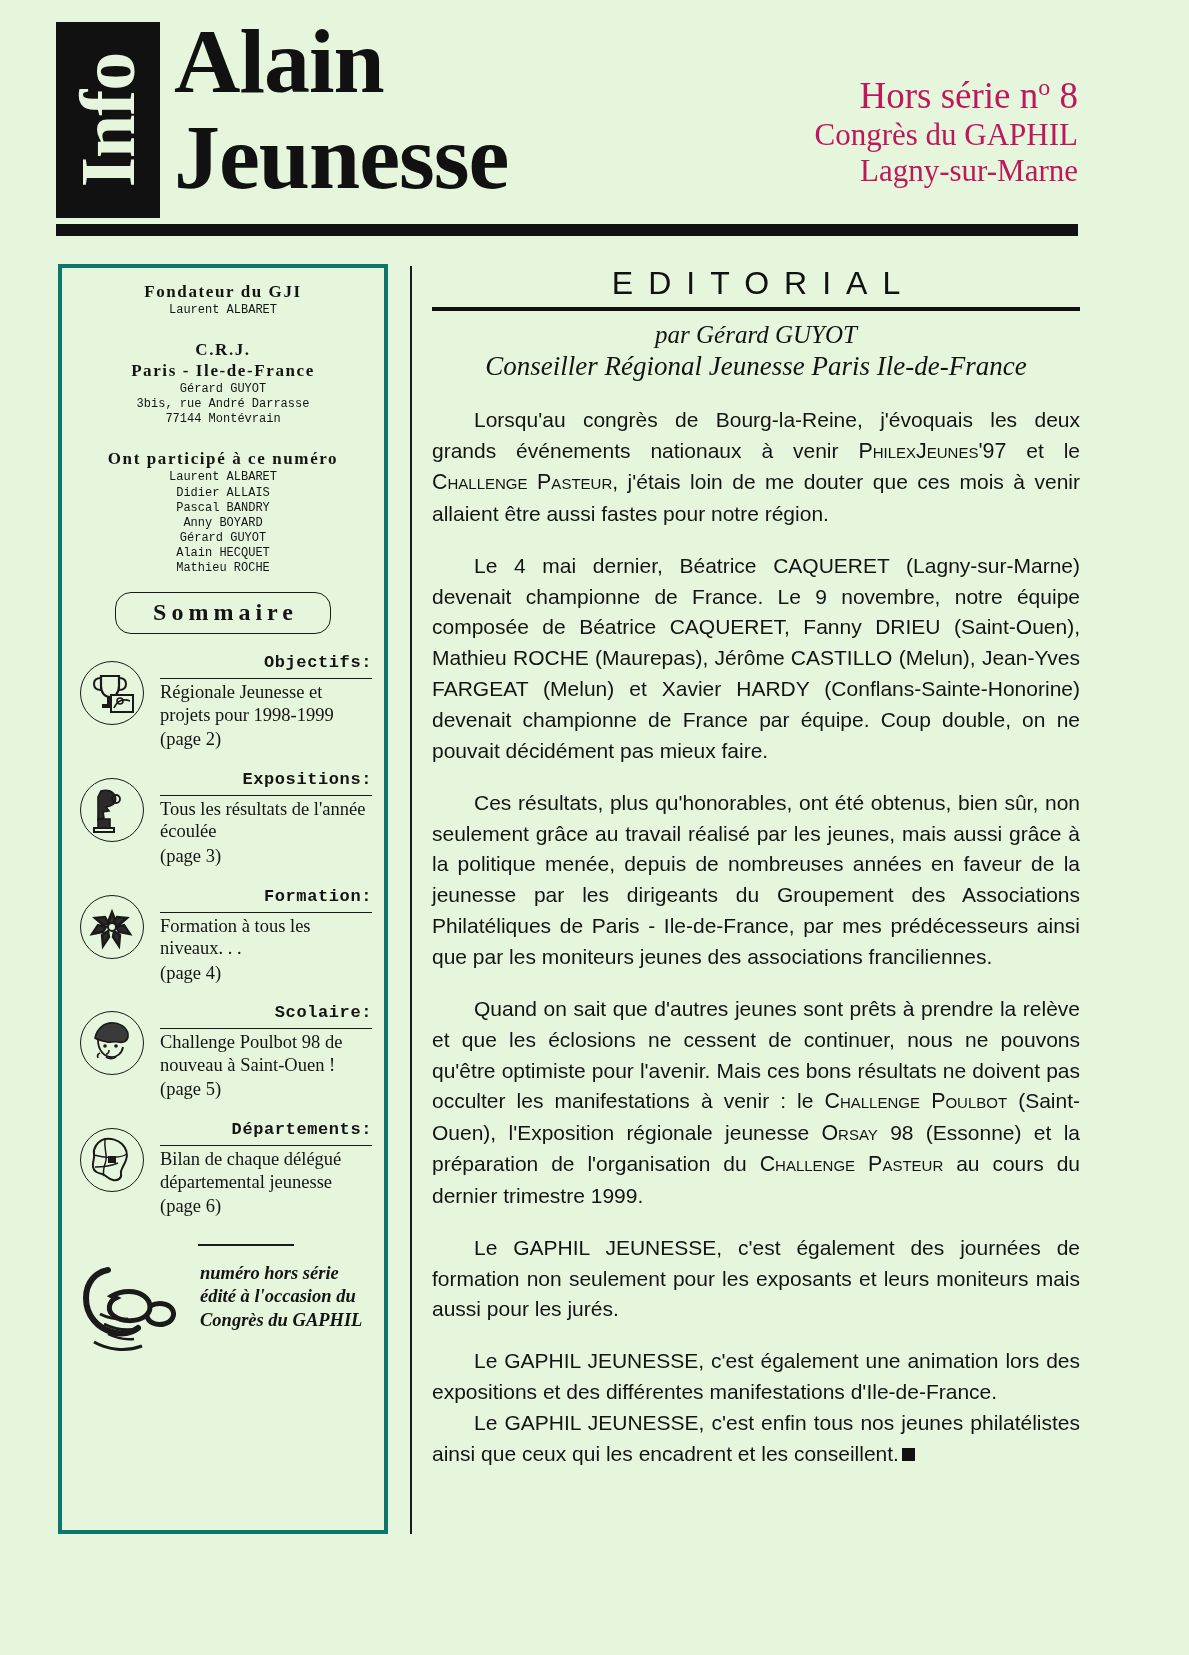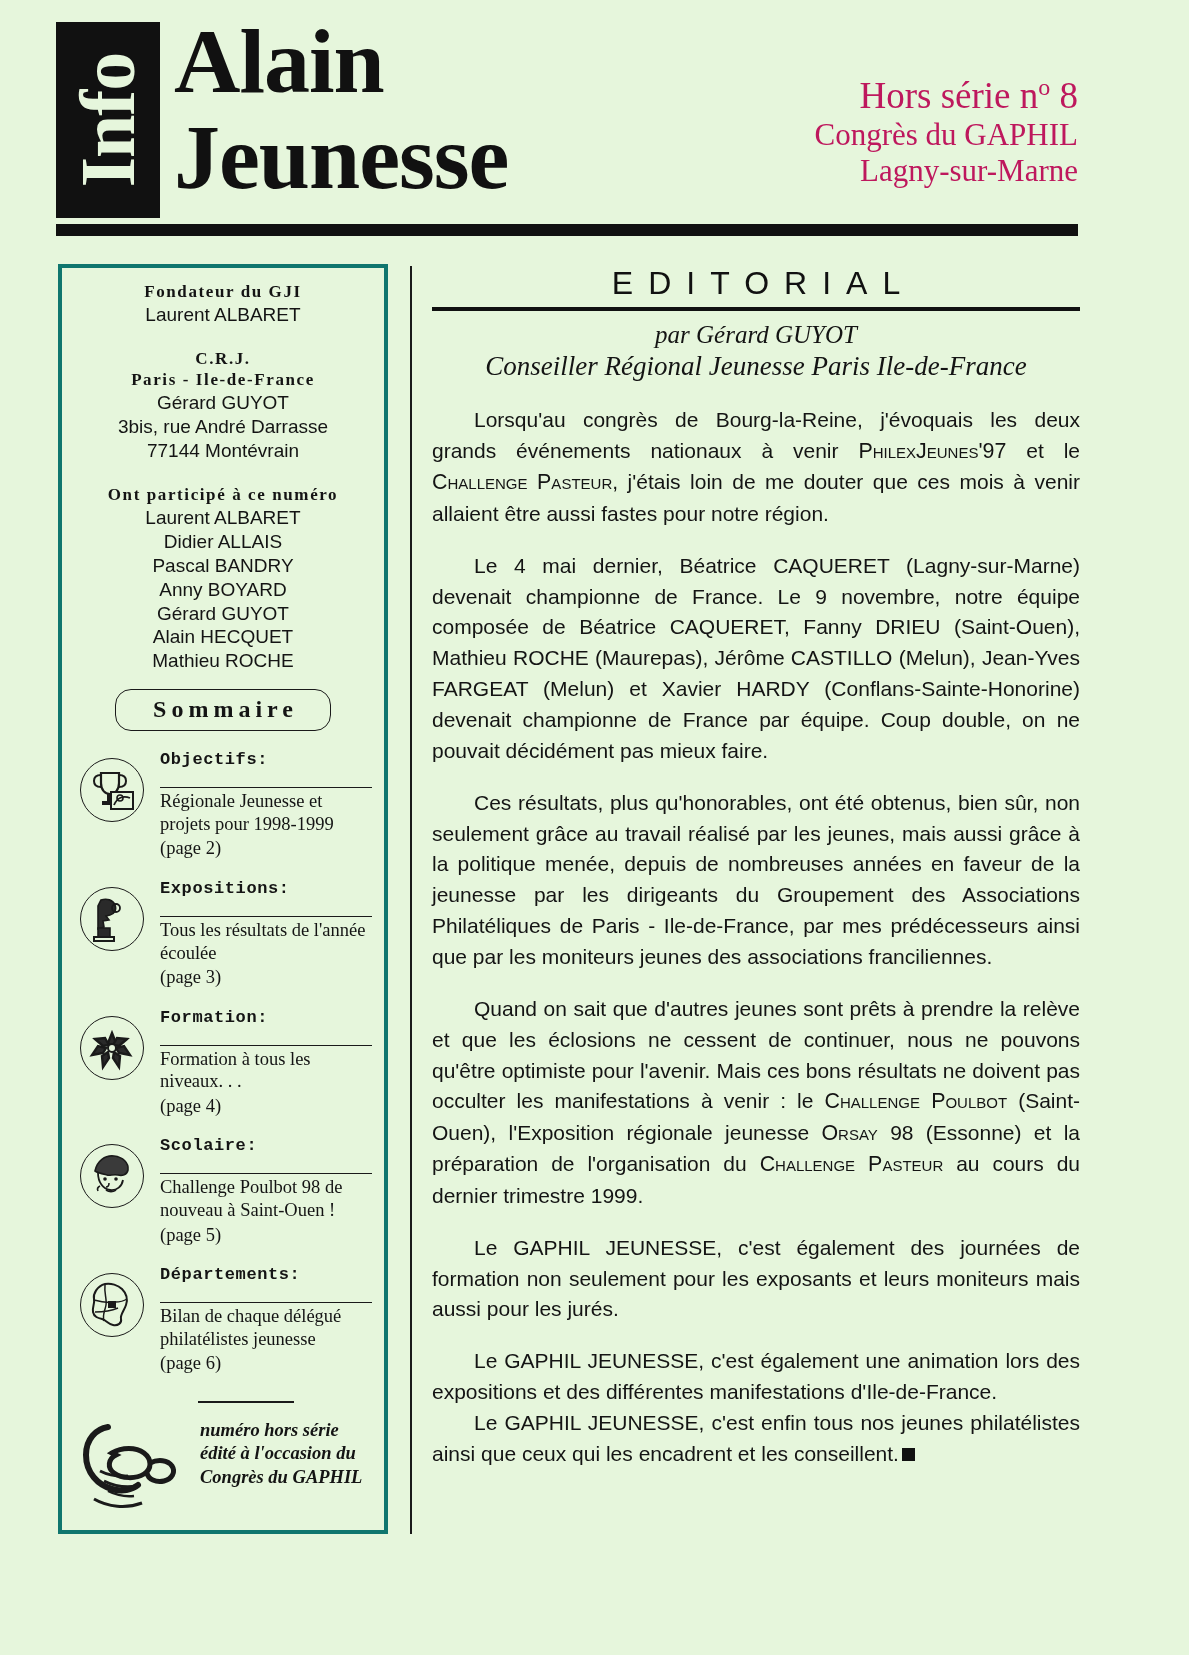--- a/index.html
+++ b/index.html
@@ -106,22 +106,22 @@
   .sb-head {
     text-align: center;
     font-family: "Liberation Serif", serif;
     font-weight: bold;
     font-size: 17px;
     letter-spacing: 1.6px;
     margin-bottom: 1px;
   }
   .sb-line {
     text-align: center;
-    font-family: Liberation Sans, sans-serif;
-    font-size: 19px;
+    font-family: Liberation Mono, monospace;
+    font-size: 12px;
     line-height: 1.26;
   }
   .sb-gap { height: 22px; }
 
   .sommaire-box {
     margin: 16px auto 6px auto;
     width: 214px;
     border: 1.6px solid #1a1a1a;
     border-radius: 16px;
     text-align: center;
@@ -148,23 +148,24 @@
     border: 1.6px solid #1a1a1a;
     border-radius: 50%;
     overflow: hidden;
   }
   .toc-icon svg { display: block; }
   .toc-title {
     font-family: "Liberation Mono", monospace;
     font-weight: bold;
     font-size: 17px;
     letter-spacing: 0.6px;
-    padding-bottom: 18px;
+    padding-bottom: 6px;
     border-bottom: 1.6px solid #1a1a1a;
     margin-right: 2px;
+    text-align: right;
   }
   .toc-desc {
     font-family: "Liberation Serif", serif;
     font-size: 18.5px;
     line-height: 1.22;
     padding-top: 2px;
   }
 
   .sb-sep {
     width: 96px;
@@ -383,21 +384,21 @@
       <div class="toc-icon">
         <svg width="62" height="62" viewBox="0 0 62 62">
           <path d="M24 10c6-1 13 1 17 5 4 4 6 10 4 16-2 6-6 10-5 14 1 4-3 7-8 6-5-1-7-5-11-6-4-1-8-2-9-7-1-5 2-8 1-13-1-5 3-13 11-15z" fill="none" stroke="#1a1a1a" stroke-width="2"></path>
           <path d="M24 11c-1 8 2 14 1 20-1 6-4 10-2 16" fill="none" stroke="#1a1a1a" stroke-width="1.5"></path>
           <path d="M13 26c7 2 14 3 21 2 5 0 9-1 12-3" fill="none" stroke="#1a1a1a" stroke-width="1.5"></path>
           <path d="M14 38c8 0 16-1 23-4" fill="none" stroke="#1a1a1a" stroke-width="1.5"></path>
           <rect x="27" y="27" width="8" height="7" fill="#1a1a1a"></rect>
         </svg>
       </div>
       <div class="toc-title">Départements:</div>
-      <div class="toc-desc">Bilan de chaque délégué philatélistes jeunesse</div>
+      <div class="toc-desc">Bilan de chaque délégué départemental jeunesse</div>
       <div class="toc-desc">(page 6)</div>
     </div>
 
     <div class="sb-sep"></div>
 
     <div class="colophon">
       <div class="colophon-logo">
         <svg width="112" height="92" viewBox="0 0 112 92">
           <path d="M30 8c-12 2-22 12-22 28 0 18 12 30 26 34 10 3 20 1 26-4" fill="none" stroke="#1a1a1a" stroke-width="6" stroke-linecap="round"></path>
           <path d="M34 34c10-6 24-6 32 0 8 6 8 16 0 21-8 5-22 5-30-1-7-5-6-14 2-18z" fill="none" stroke="#1a1a1a" stroke-width="5"></path>

